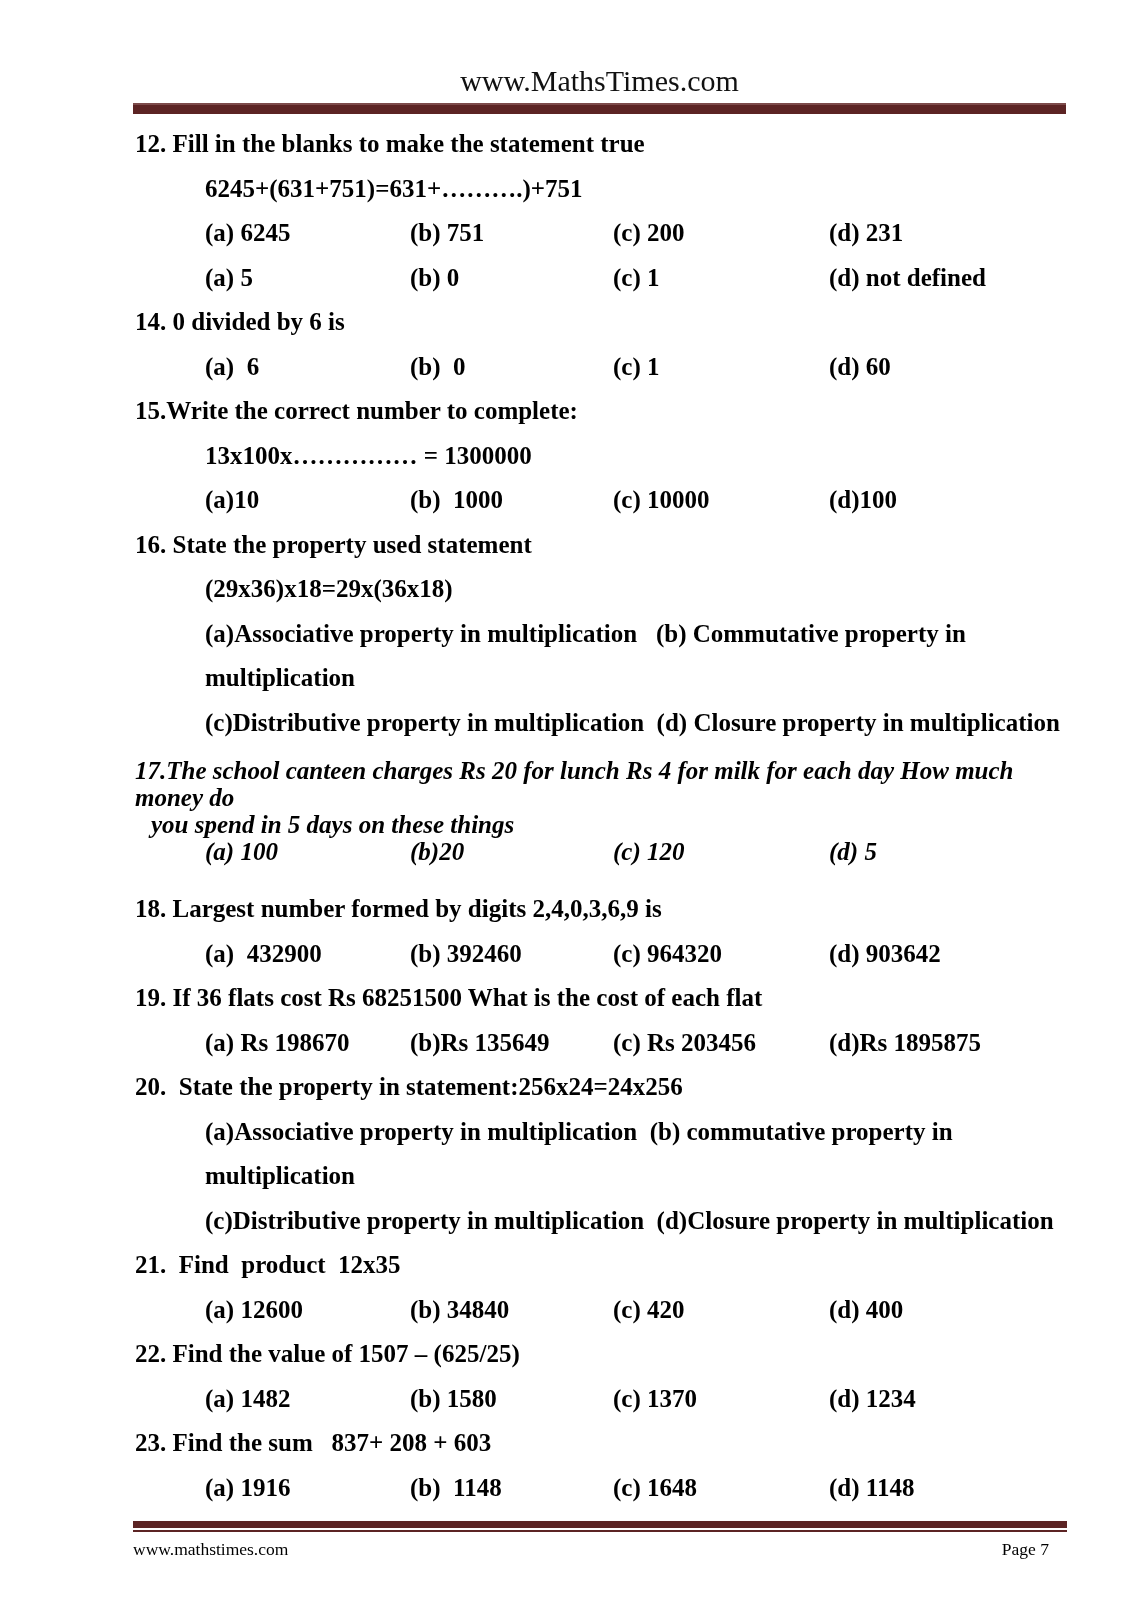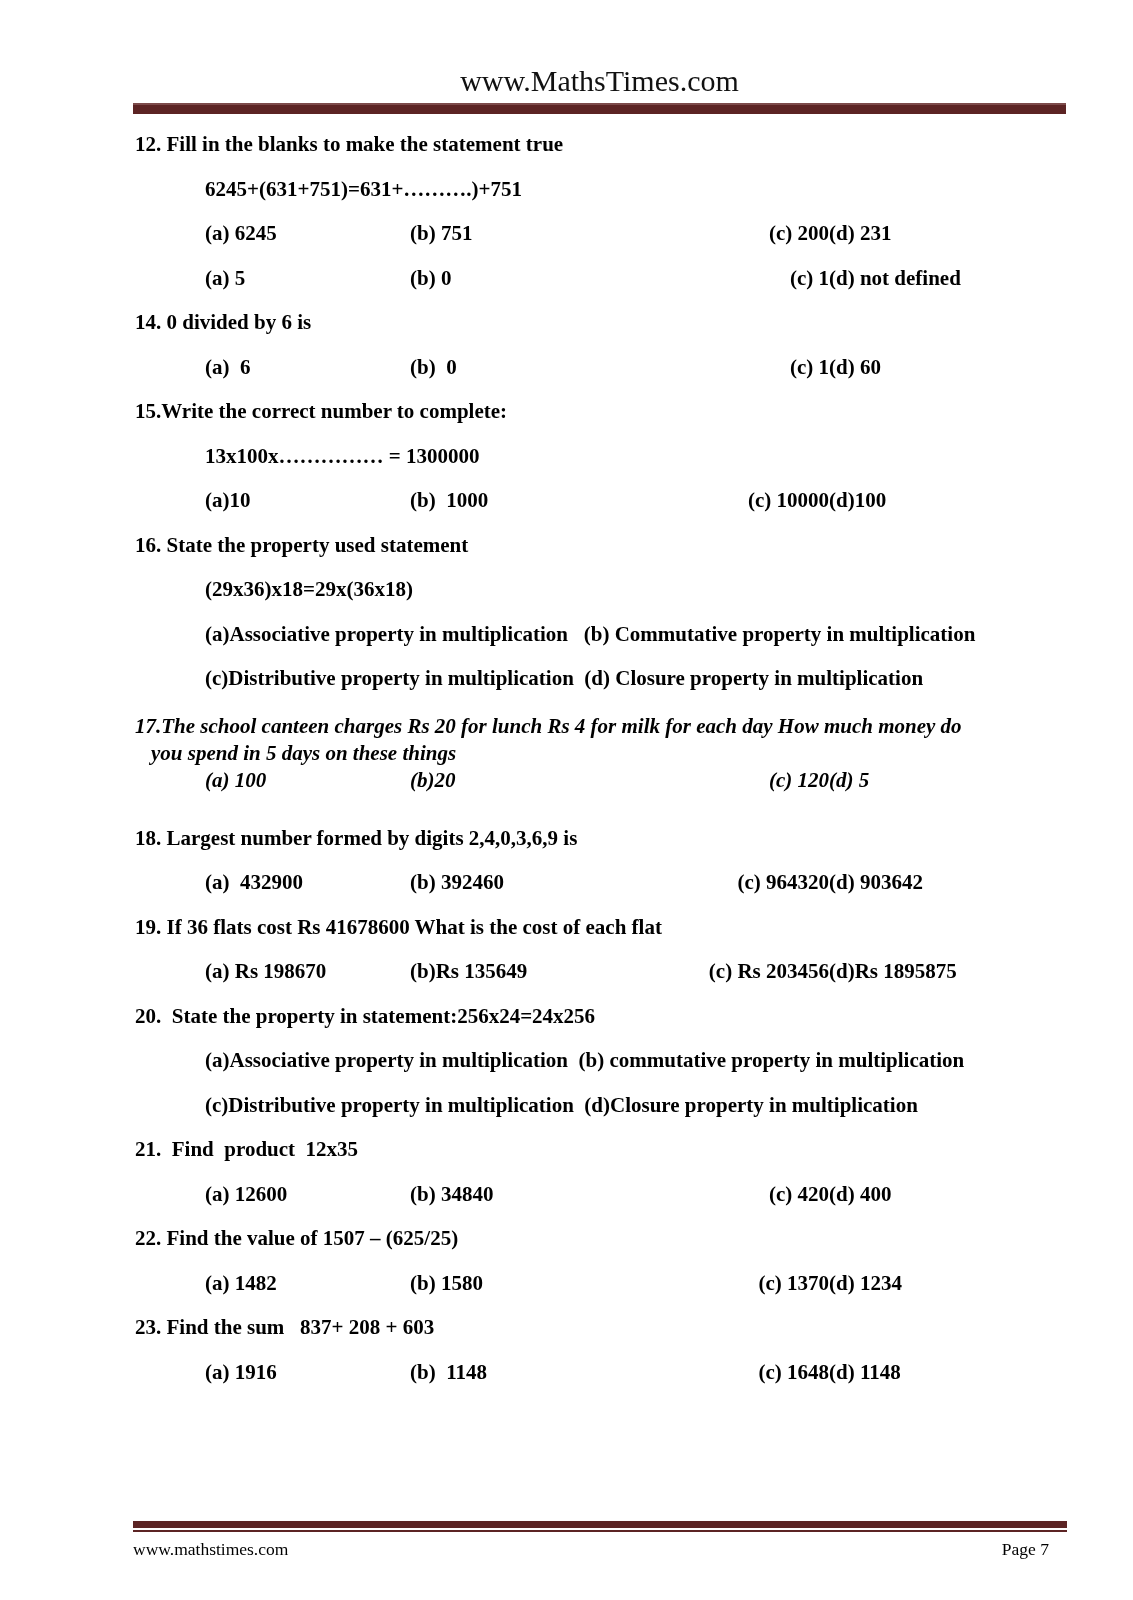--- a/index.html
+++ b/index.html
@@ -27,33 +27,33 @@
   .header-rule {
     height: 11px;
     margin: 5px 67px 0 133px;
     background: #5c2424;
     border-top: 2px solid #7d4b4b;
     box-sizing: border-box;
   }
   
   .worksheet {
     padding: 8px 60px 0 135px;
-    font-size: 21px;
+    font-size: 25px;
   }
   .q-line {
     line-height: 44.5px;
     min-height: 44.5px;
     white-space: pre-wrap;
   }
   .q-indent { margin-left: 70px; }
   .options-row { display: flex; margin-left: 70px; }
   .opt { white-space: pre-wrap; }
   .opt-a { width: 205px; }
   .opt-b { width: 203px; }
-  .opt-c { width: 216px; text-align: right; }
+  .opt-c { width: 216px; }
   .opt-d { flex: 1; }
   
   .tight .q-line { line-height: 27px; min-height: 27px; }
   .tight { margin-bottom: 22px; padding-top: 12px; font-style: italic; }
   .wrap-indent { margin-left: 16px; }
   
   .page-footer {
     position: absolute;
     left: 133px;
     right: 66px;
@@ -143,21 +143,21 @@
     <div class="q-line">18. Largest number formed by digits 2,4,0,3,6,9 is</div>
     <div class="q-line options-row">
       <span class="opt opt-a">(a)  432900</span>
       <span class="opt opt-b">(b) 392460</span>
       <span class="opt opt-c">(c) 964320</span>
       <span class="opt opt-d">(d) 903642</span>
     </div>
   </section>
 
   <section>
-    <div class="q-line">19. If 36 flats cost Rs 41678600 What is the cost of each flat</div>
+    <div class="q-line">19. If 36 flats cost Rs 68251500 What is the cost of each flat</div>
     <div class="q-line options-row">
       <span class="opt opt-a">(a) Rs 198670</span>
       <span class="opt opt-b">(b)Rs 135649</span>
       <span class="opt opt-c">(c) Rs 203456</span>
       <span class="opt opt-d">(d)Rs 1895875</span>
     </div>
   </section>
 
   <section>
     <div class="q-line">20.  State the property in statement:256x24=24x256</div>

